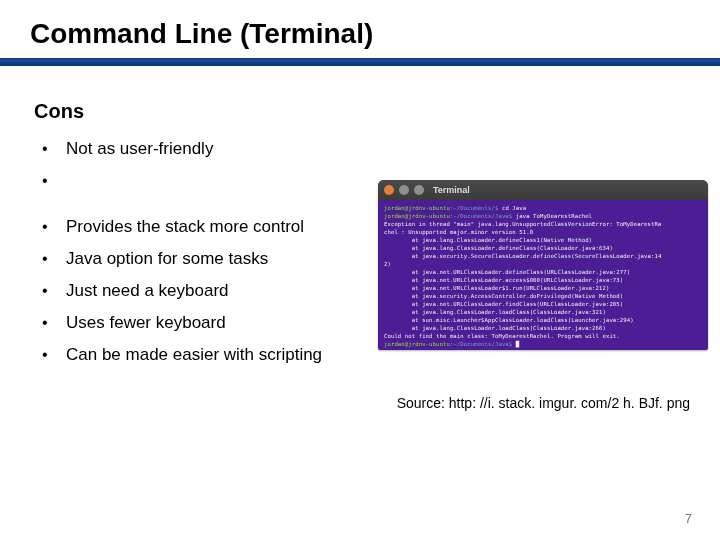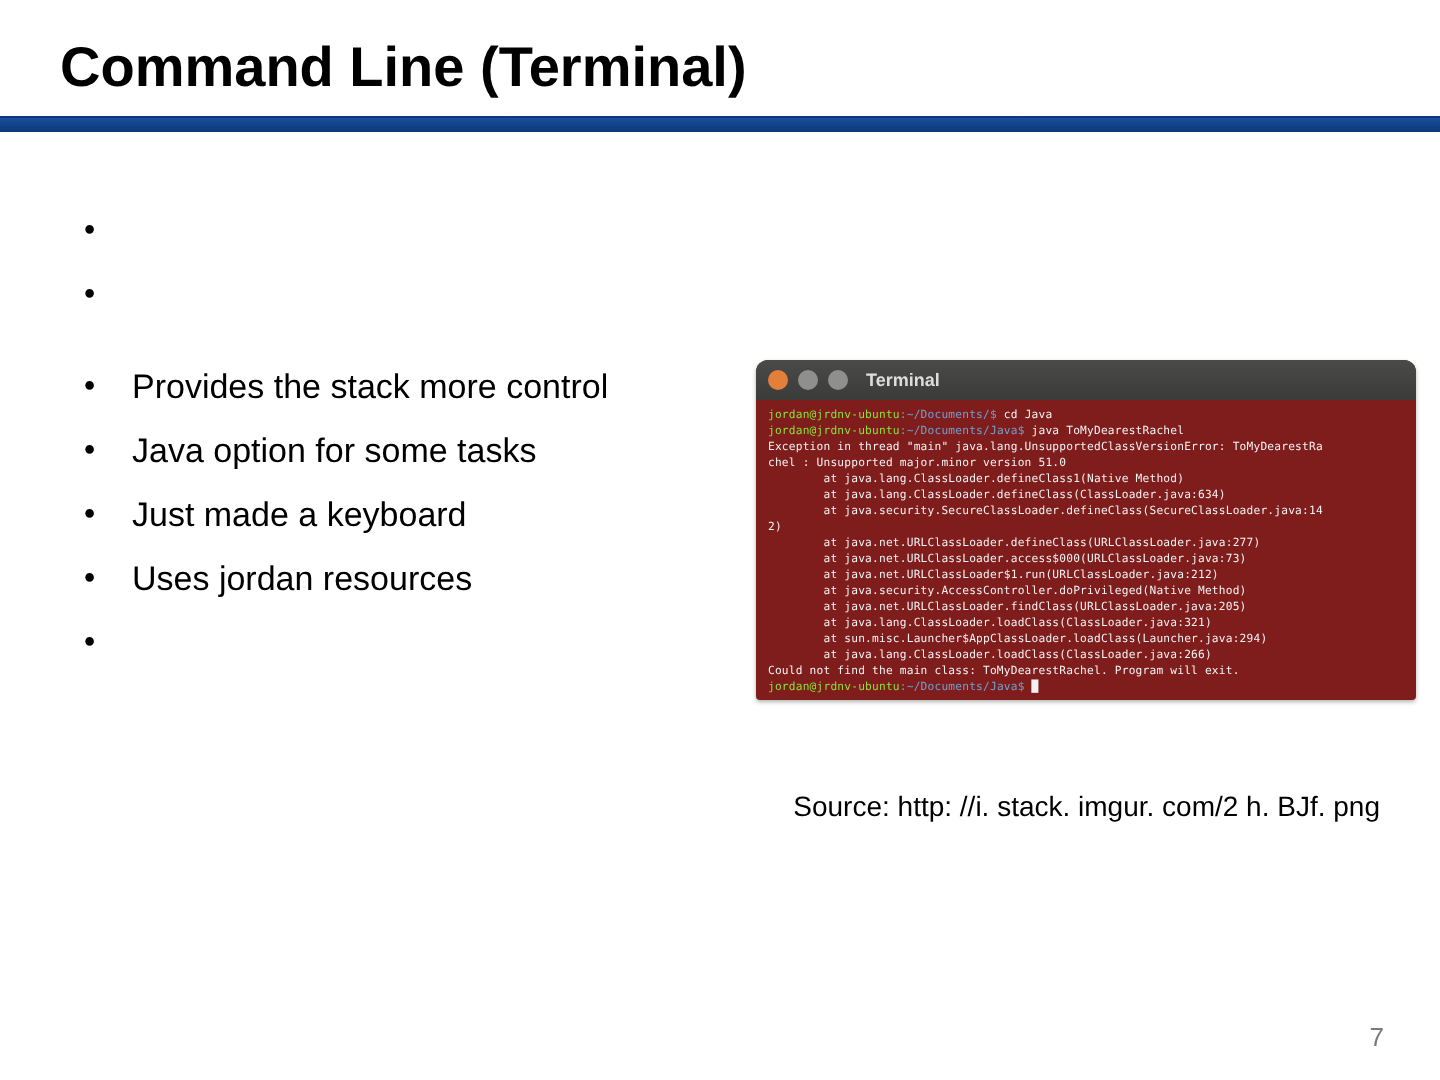--- a/index.html
+++ b/index.html
@@ -6,21 +6,21 @@
   .slide{position:relative;width:720px;height:540px;background:#fff}
   .title-wrap{padding:18px 0 0 30px}
   .title{font-size:28px;font-weight:bold;color:#000}
   .rule{height:6px;width:720px;background:linear-gradient(#1a4f9c,#0d3a7a);margin-top:8px;border-top:1px solid #0d3a7a;border-bottom:1px solid #0d3a7a}
   .body{position:absolute;top:100px;left:38px;right:20px}
   .section{font-size:20px;font-weight:bold;color:#000;margin:0 0 10px -4px}
   ul.bul{list-style:none;margin:0 0 14px 0;padding:0}
   ul.bul li{font-size:17px;color:#000;padding:6px 0 6px 0;display:flex;align-items:flex-start}
   ul.bul li .dot{width:24px;flex:0 0 24px;padding-left:4px;font-size:16px;line-height:20px}
   ul.bul li .txt{line-height:20px}
-  .term-box{position:absolute;top:180px;right:12px;width:330px;height:170px;background:#7f1d1d;border-radius:6px 6px 2px 2px;box-shadow:0 1px 2px rgba(0,0,0,.3);overflow:hidden}
+  .term-box{position:absolute;top:180px;right:12px;width:330px;height:170px;background:#4c1d95;border-radius:6px 6px 2px 2px;box-shadow:0 1px 2px rgba(0,0,0,.3);overflow:hidden}
   .term-bar{height:20px;background:linear-gradient(#4a4a49,#3b3b3a);display:flex;align-items:center;padding:0 6px;gap:5px}
   .tb-dot{width:10px;height:10px;border-radius:50%}
   .tb-close{background:#e47f3a}
   .tb-min{background:#8f8f8f}
   .tb-max{background:#8f8f8f}
   .tb-title{color:#ddd;font-size:9px;margin-left:4px;font-weight:bold}
   .term-pre{font-family:"DejaVu Sans Mono",Menlo,Consolas,monospace;font-size:5.6px;line-height:8px;color:#f2f2f2;padding:4px 6px;white-space:pre;letter-spacing:.1px}
   .prompt{color:#8ae234}
   .path{color:#729fcf}
   .caption{position:absolute;top:395px;right:30px;font-size:14px;color:#000}
@@ -29,48 +29,51 @@
 </head>
 <body>
 
 <div class="slide">
   <div class="title-wrap">
     <div class="title">Command Line (Terminal)</div>
   </div>
   <div class="rule"></div>
 
   <div class="body">
+    <div class="section">Cons</div>
     <ul class="bul" id="cons-list">
         <li>
           <span class="dot">•</span>
+          <span class="txt">Not as user-friendly</span>
         </li>
         <li>
           <span class="dot">•</span>
         </li>
       </ul>
 
     <ul class="bul" id="pros-list">
         <li>
           <span class="dot">•</span>
           <span class="txt">Provides the stack more control</span>
         </li>
         <li>
           <span class="dot">•</span>
           <span class="txt">Java option for some tasks</span>
         </li>
         <li>
           <span class="dot">•</span>
-          <span class="txt">Just made a keyboard</span>
+          <span class="txt">Just need a keyboard</span>
         </li>
         <li>
           <span class="dot">•</span>
-          <span class="txt">Uses jordan resources</span>
+          <span class="txt">Uses fewer keyboard</span>
         </li>
         <li>
           <span class="dot">•</span>
+          <span class="txt">Can be made easier with scripting</span>
         </li>
       </ul>
   </div>
 
   <div class="term-box">
     <div class="term-bar">
       <div class="tb-dot tb-close"></div>
       <div class="tb-dot tb-min"></div>
       <div class="tb-dot tb-max"></div>
       <div class="tb-title">Terminal</div>

